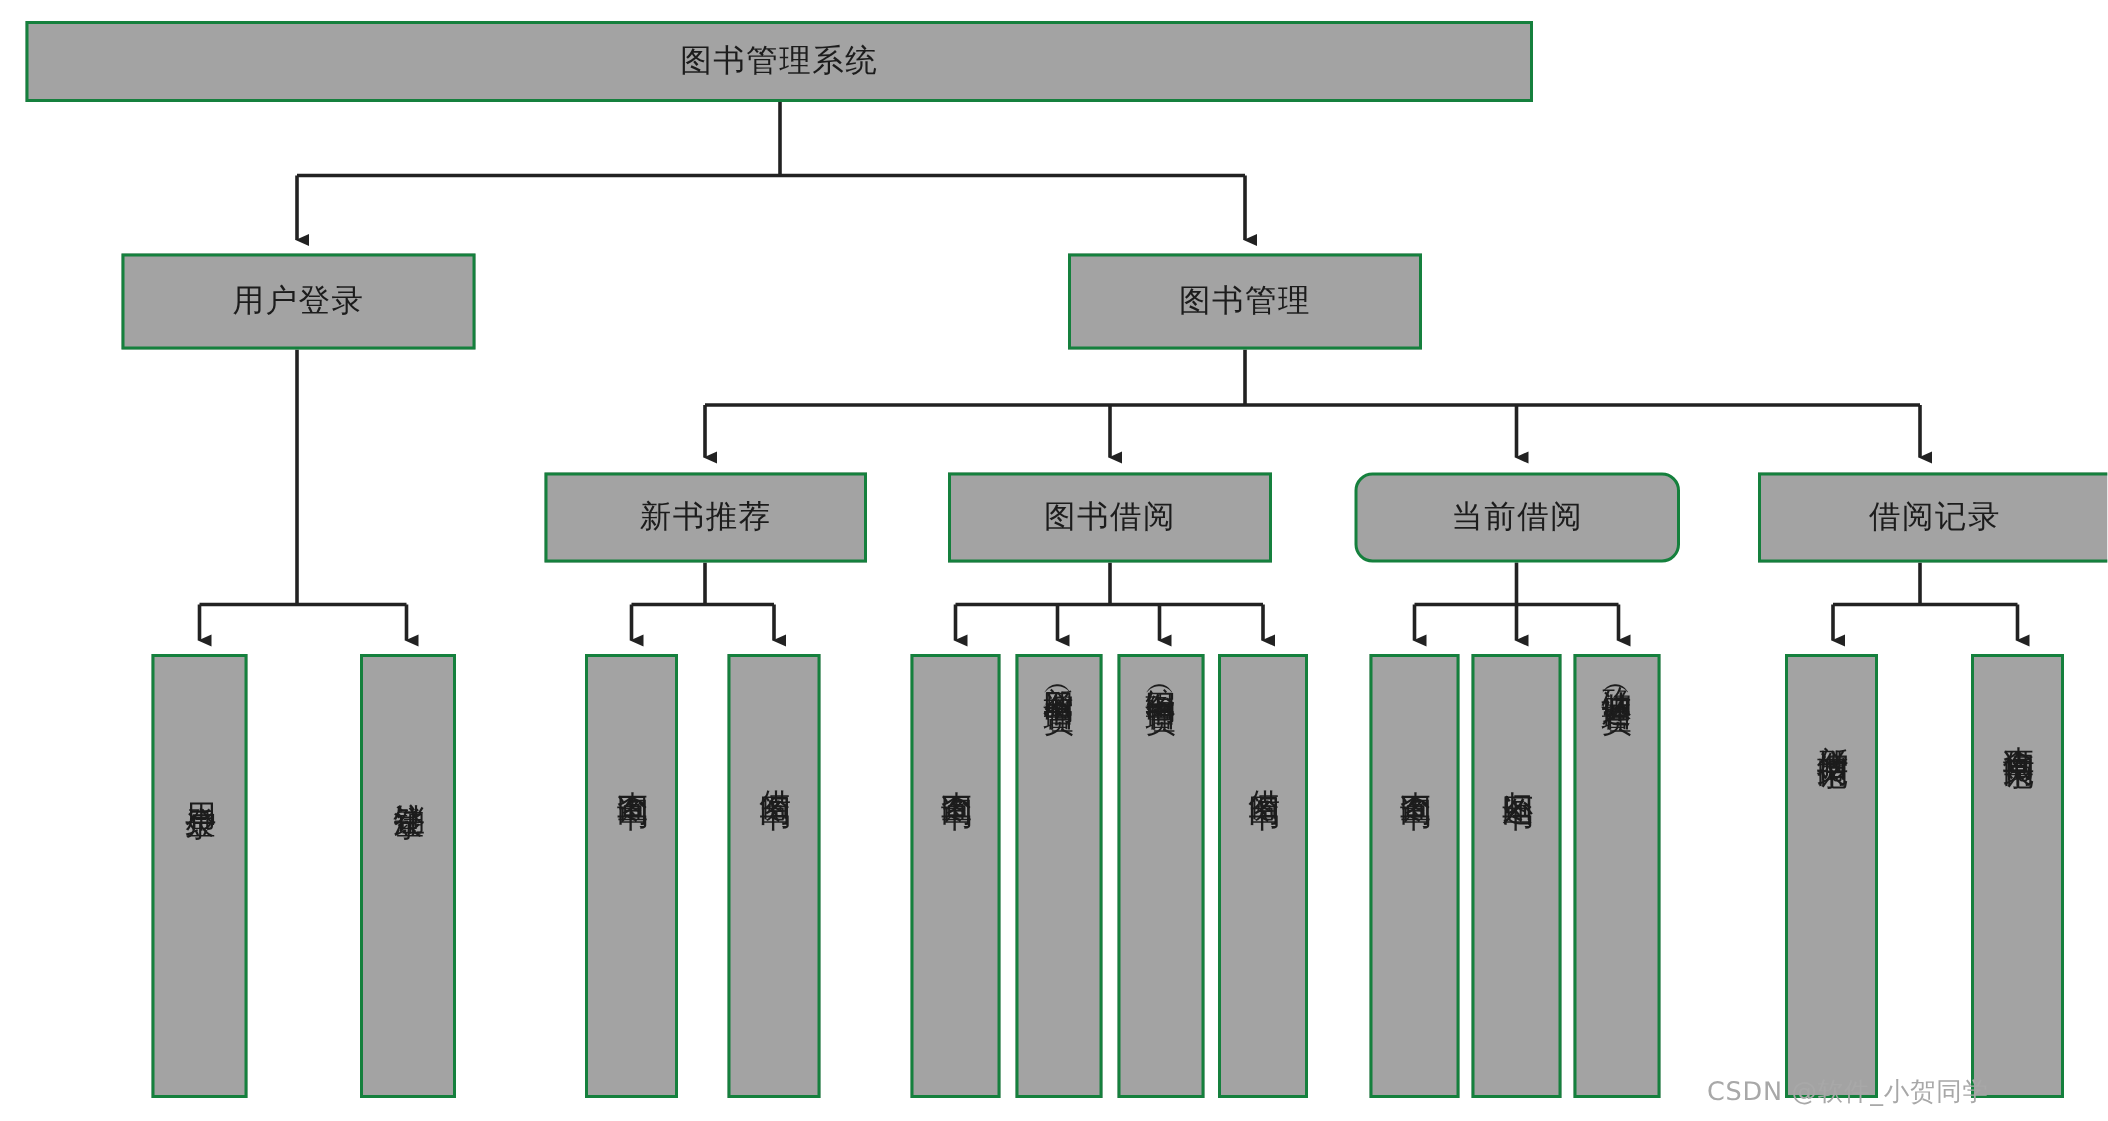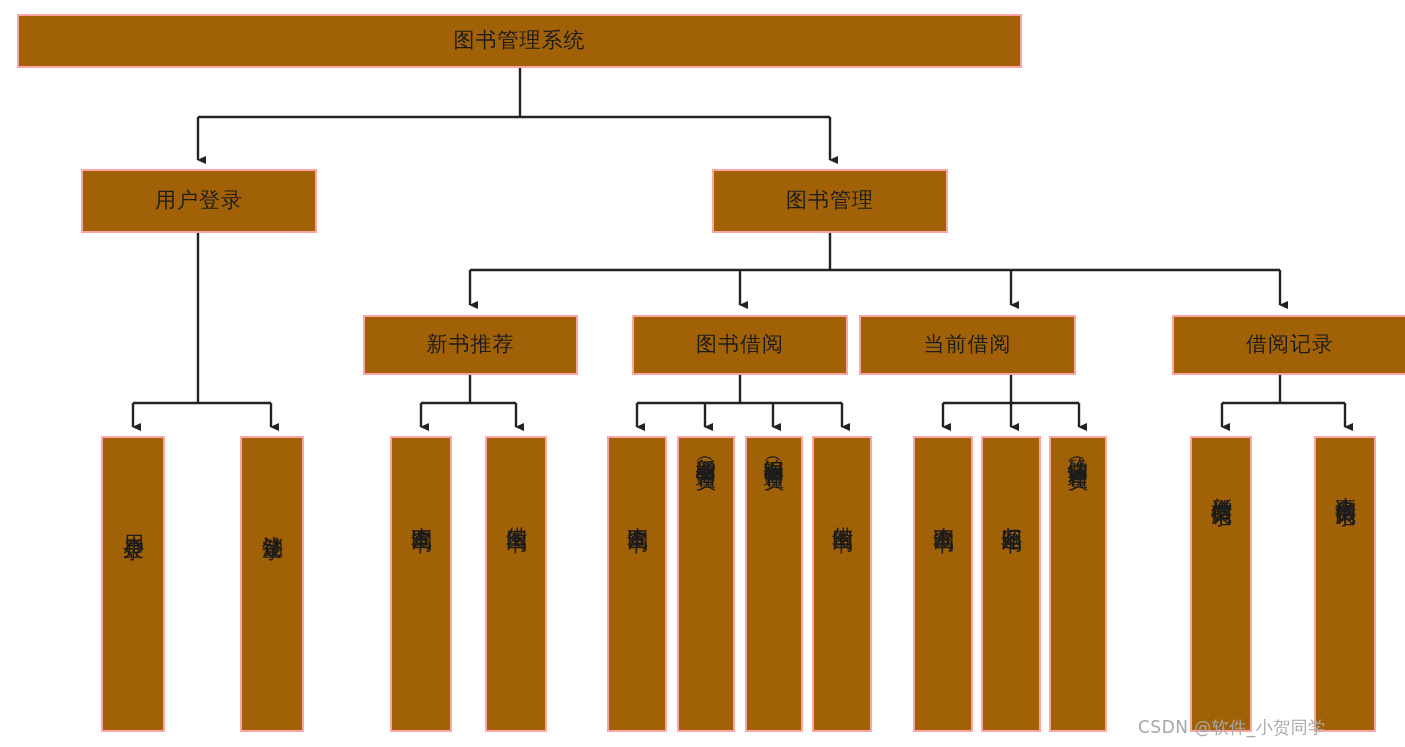--- a/index.html
+++ b/index.html
@@ -19,22 +19,22 @@
     position: absolute;
     left: 0;
     top: 0;
     width: 1405px;
     height: 747px;
     pointer-events: none;
   }
   .node {
     position: absolute;
     box-sizing: border-box;
-    background: #a16207;
-    border: 2px solid #fca5a5;
+    background: #a3a3a3;
+    border: 2px solid #15803d;
     display: flex;
     align-items: center;
     justify-content: center;
     color: #1c1c1c;
   }
   .node-h .label {
     font-size: 21px;
     line-height: 1.1;
     letter-spacing: 1px;
     white-space: nowrap;
@@ -133,21 +133,21 @@
   <div class="node node-h" style="left:363px; top:315px; width:215px; height:60px;">
     <span class="label">新书推荐</span>
   </div>
 
   <div class="node node-h" style="left:712px; top:169px; width:236px; height:64px;">
     <span class="label">图书管理</span>
   </div>
   <div class="node node-h" style="left:632px; top:315px; width:216px; height:60px;align-items:center;">
     <span class="label">图书借阅</span>
   </div>
-  <div class="node node-h" style="left:859px; top:315px; width:217px; height:60px;">
+  <div class="node node-h" style="left:903px; top:315px; width:217px; height:60px;border-radius:12px;">
     <span class="label">当前借阅</span>
   </div>
   <div class="node node-h" style="left:1172px; top:315px; width:236px; height:60px;">
     <span class="label">借阅记录</span>
   </div>
 
   <div class="node node-v" style="left:101px; top:436px; width:64px; height:296px; padding-top:80px;">
     <span class="label">用户登录</span>
   </div>
   <div class="node node-v" style="left:240px; top:436px; width:64px; height:296px; padding-top:80px;">

